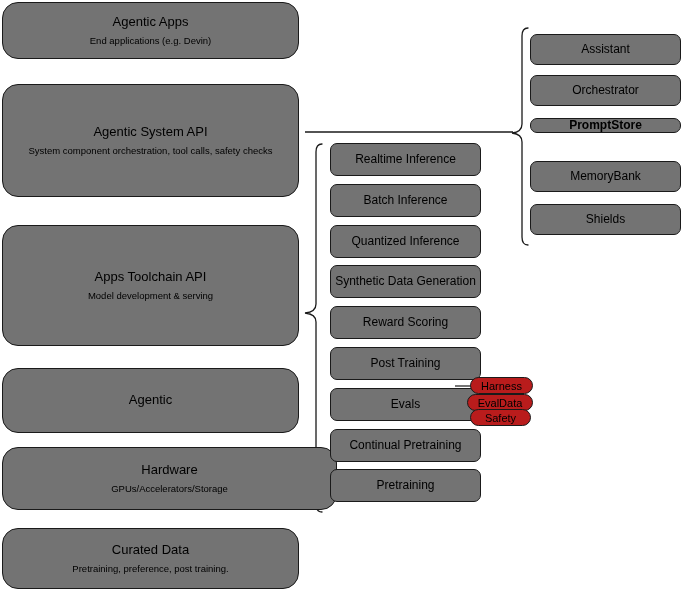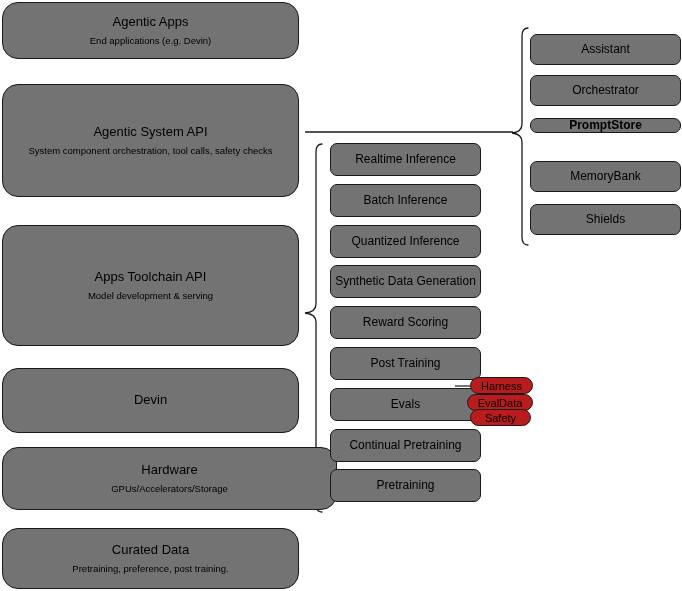--- a/index.html
+++ b/index.html
@@ -102,21 +102,21 @@
     <div class="title">Agentic System API</div>
     <div class="sub">System component orchestration, tool calls, safety checks</div>
   </div>
 
   <div class="box big" style="left:2px; top:225px; width:297px; height:121px;">
     <div class="title">Apps Toolchain API</div>
     <div class="sub">Model development &amp; serving</div>
   </div>
 
   <div class="box big" style="left:2px; top:368px; width:297px; height:65px;">
-    <div class="title">Devin</div>
+    <div class="title">Agentic</div>
   </div>
 
   <div class="box big" style="left:2px; top:447px; width:335px; height:63px;">
     <div class="title">Hardware</div>
     <div class="sub">GPUs/Accelerators/Storage</div>
   </div>
 
   <div class="box big" style="left:2px; top:528px; width:297px; height:61px;">
     <div class="title">Curated Data</div>
     <div class="sub">Pretraining, preference, post training.</div>

